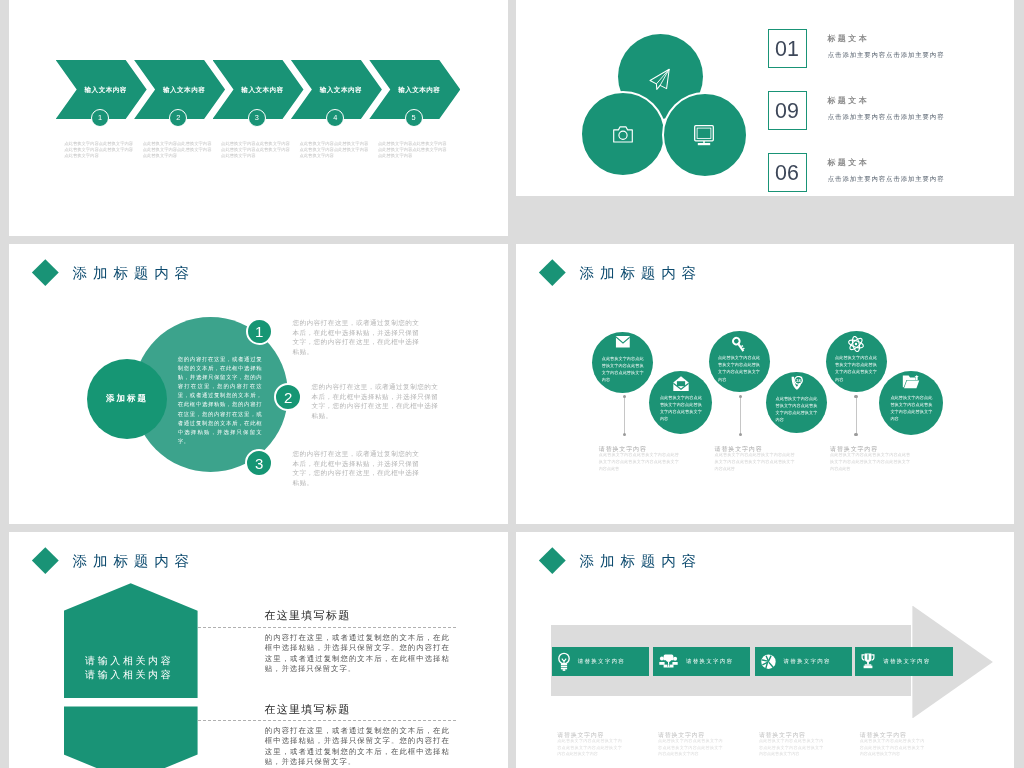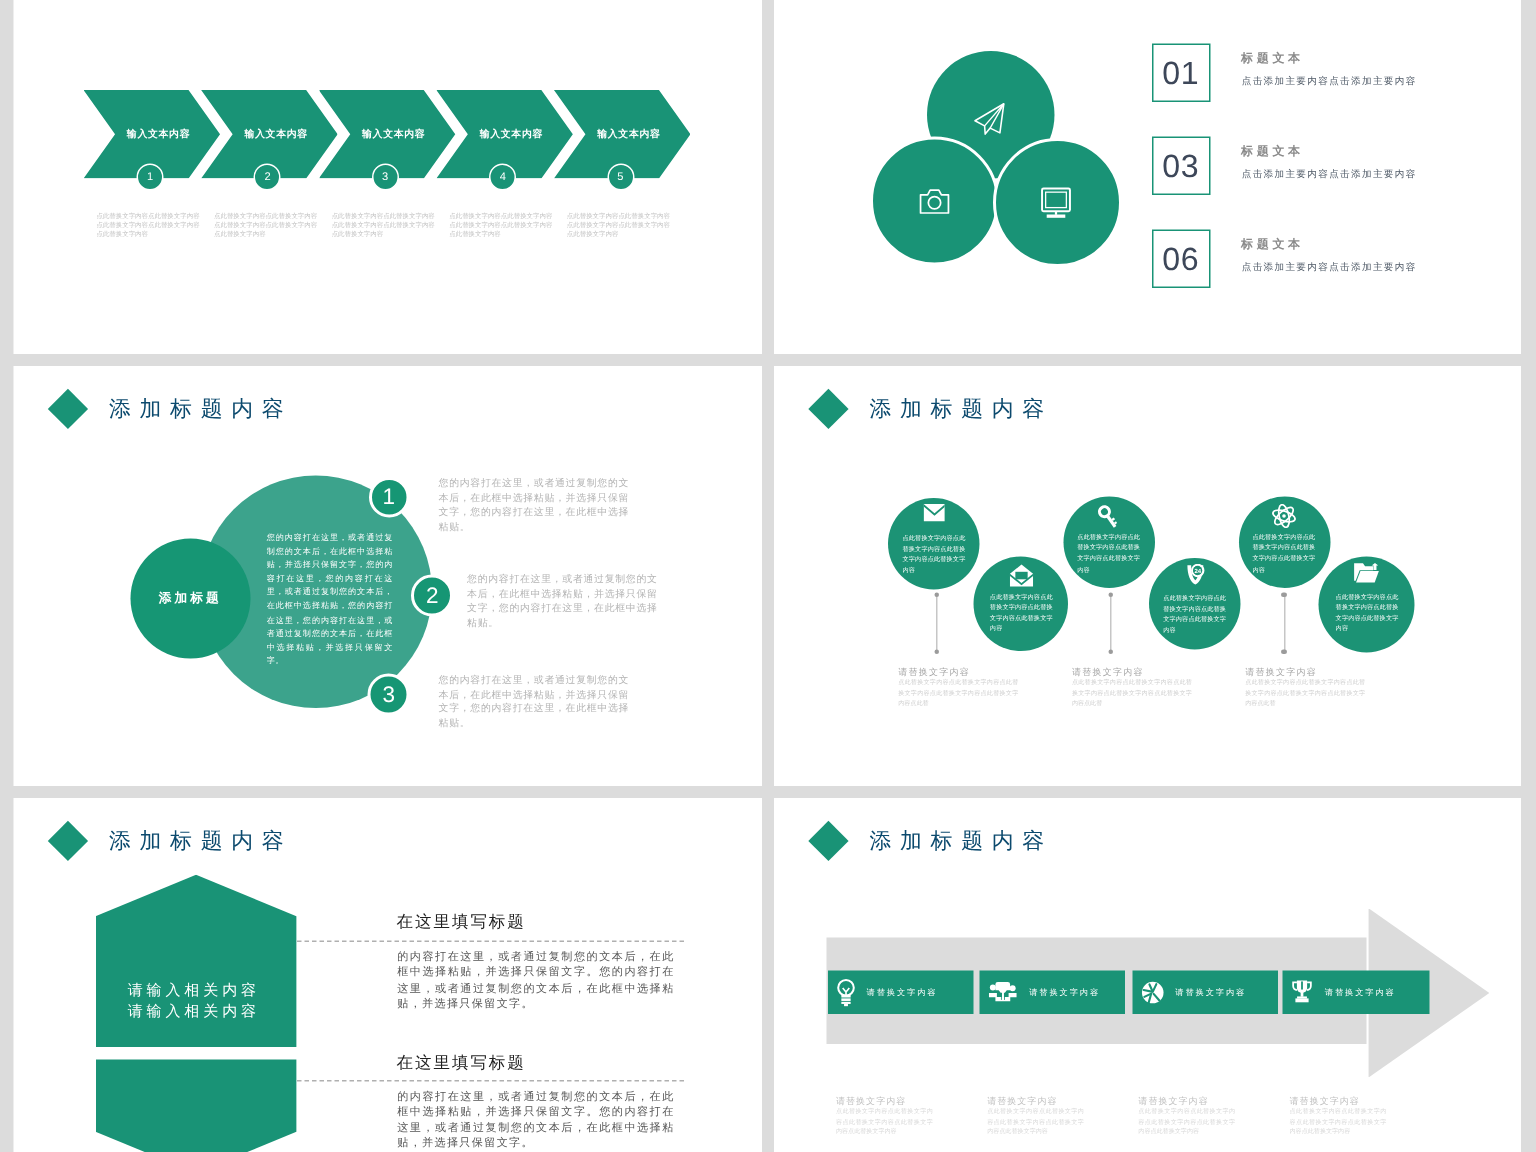--- a/index.html
+++ b/index.html
@@ -2,21 +2,21 @@
 <html><head>
 <meta charset="utf-8">
 <style>
   html,body{margin:0;padding:0;}
   body{width:1024px;height:768px;background:#dcdcdc;overflow:hidden;
        font-family:"Liberation Sans","DejaVu Sans",sans-serif;
        -webkit-font-smoothing:antialiased;}
   .grid{position:absolute;left:0;top:0;width:1024px;height:768px;}
   .slide{position:absolute;background:#fff;overflow:hidden;}
   #s1{left:9px;top:0px;width:499px;height:236px;}
-  #s2{left:516px;top:0px;width:498px;height:236px;}
+  #s2{left:516px;top:0px;width:498px;height:196px;}
   #s3{left:9px;top:244px;width:499px;height:280px;}
   #s4{left:516px;top:244px;width:498px;height:280px;}
   #s5{left:9px;top:532px;width:499px;height:236px;}
   #s6{left:516px;top:532px;width:498px;height:236px;}
 
   
   .chev{position:absolute;top:60px;width:91px;height:59px;background:#199376;
         clip-path:polygon(0 0, 70px 0, 91px 50%, 70px 100%, 0 100%, 21px 50%);}
   .chev-label{position:absolute;top:87.3px;width:91px;text-align:center;padding-left:9px;box-sizing:border-box;
         color:#fff;font-size:6.6px;font-weight:bold;letter-spacing:.45px;line-height:1;}
@@ -133,21 +133,21 @@
     <div class="vcirc" style="left:145.5px;top:91.5px;width:86px;height:86px;border:2.4px solid #fff;box-sizing:border-box;">
       <svg width="20" height="22" viewBox="0 0 20 22" style="margin-left:-10.6px;margin-top:-9.6px;overflow:visible">
         <rect x="0.7" y="0.7" width="18.6" height="15.1" rx="1" fill="none" stroke="#ffffff" stroke-width="1.3"></rect>
         <rect x="3.1" y="3.1" width="13.8" height="10.3" fill="none" stroke="#ffffff" stroke-width=".85"></rect>
         <path d="M10 15.9 L10 18.2" stroke="#ffffff" stroke-width="1.5"></path>
         <rect x="3.8" y="18" width="12.4" height="2.2" fill="#ffffff"></rect>
       </svg>
     </div>
 
     <div class="numbox" style="left:251.6px;top:28.8px">01</div>
-    <div class="numbox" style="left:251.6px;top:90.9px">03</div>
+    <div class="numbox" style="left:251.6px;top:90.9px">09</div>
     <div class="numbox" style="left:251.6px;top:152.9px">06</div>
 
     <div class="s2-title" style="left:311.4px;top:35.1px">标题文本</div>
     <div class="s2-body" style="left:311.8px;top:52.2px">点击添加主要内容点击添加主要内容</div>
     <div class="s2-title" style="left:311.4px;top:97.2px">标题文本</div>
     <div class="s2-body" style="left:311.8px;top:114.3px">点击添加主要内容点击添加主要内容</div>
     <div class="s2-title" style="left:311.4px;top:159.2px">标题文本</div>
     <div class="s2-body" style="left:311.8px;top:176.3px">点击添加主要内容点击添加主要内容</div>
   </div>
 

